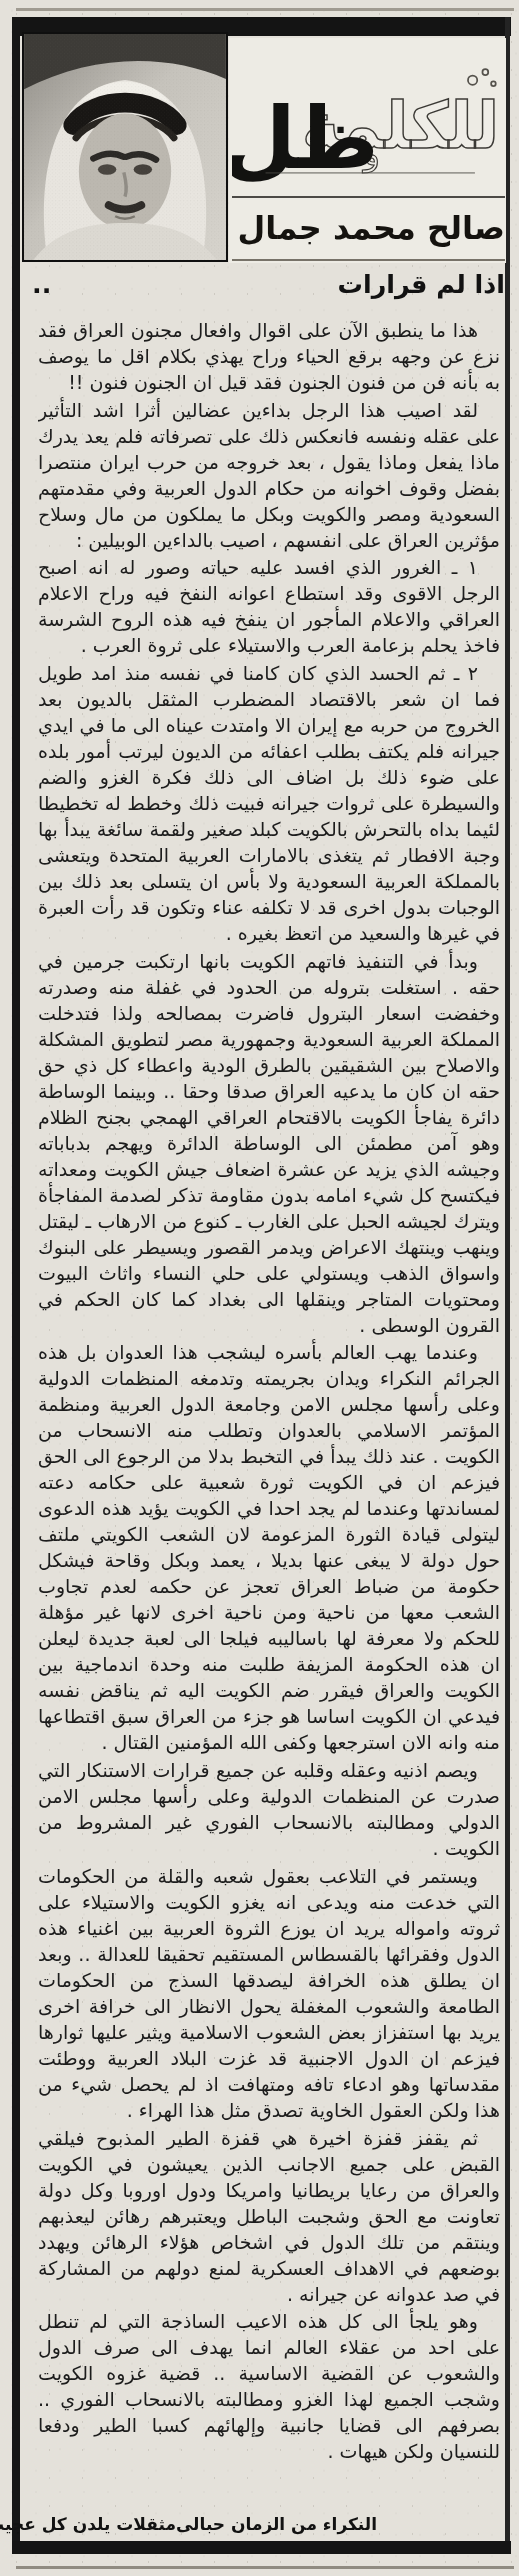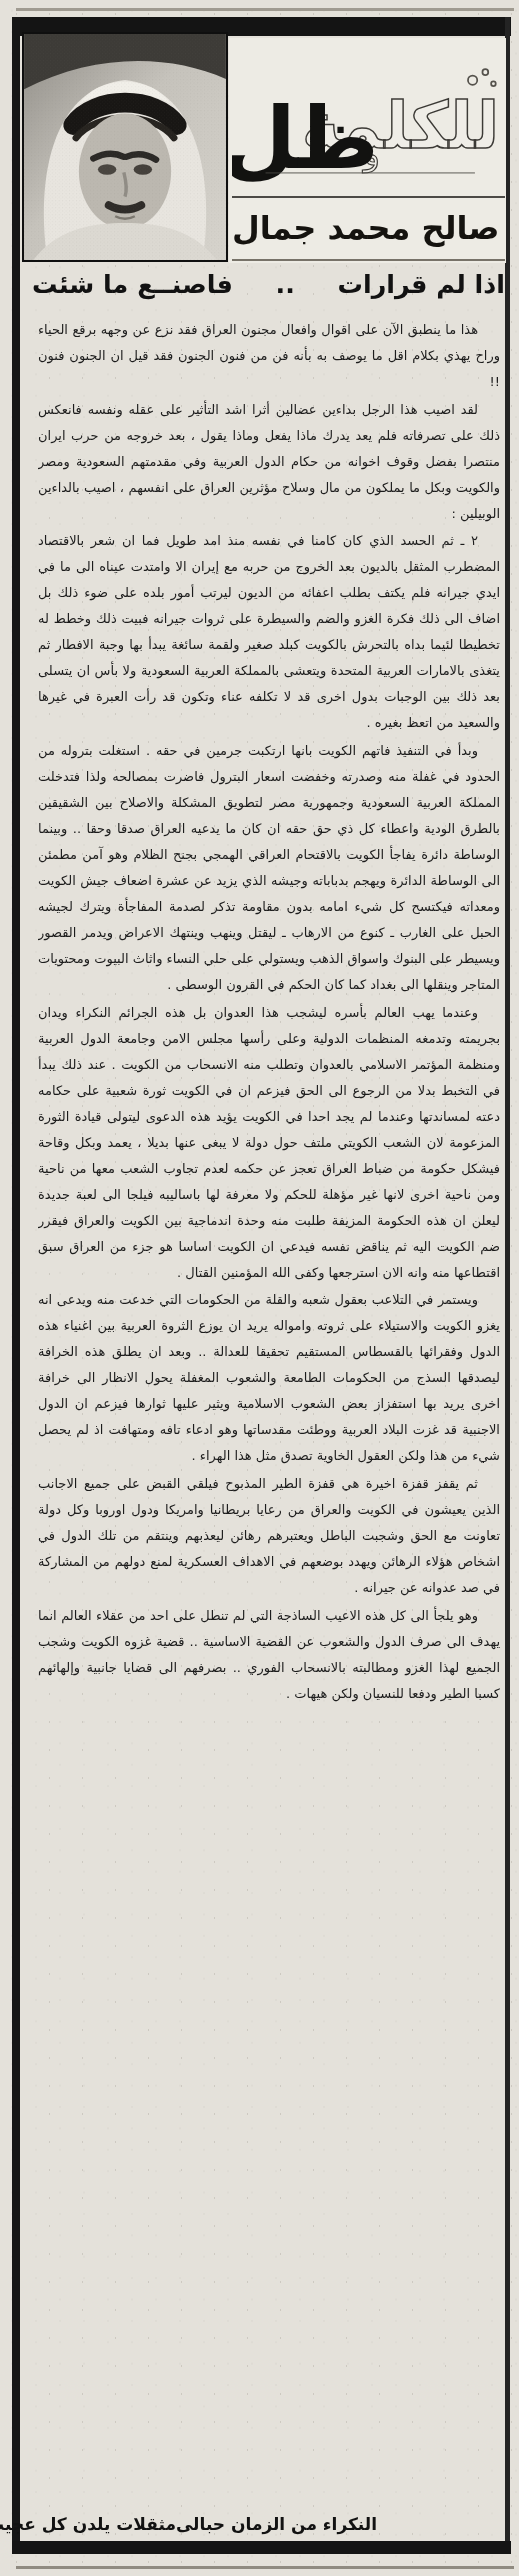--- a/index.html
+++ b/index.html
@@ -22,35 +22,35 @@
 
   .photo-box{left:22px;top:32px;width:202px;height:226px;border:2.3px solid #0f0f0f;background:#c9c6c0;}
   .photo-box svg{display:block;width:100%;height:100%;}
 
   .header-right-panel{left:229px;top:38px;width:277px;height:225px;background:#edebe4;}
   .masthead-box{left:232px;top:57px;width:273px;height:139px;}
   .masthead-box svg{display:block;width:100%;height:100%;}
   .masthead-rule{left:232px;top:196px;width:273px;height:2.3px;background:#4c4a46;}
   .signature{
     left:232px;top:203px;width:273px;height:51px;line-height:51px;
-    font-size:32px;font-weight:bold;text-align:left;direction:rtl;
+    font-size:32px;font-weight:bold;text-align:right;direction:rtl;
     letter-spacing:-0.6px;color:#15130f;
   }
   .sig-rule{left:232px;top:259px;width:273px;height:2.3px;background:#777268;}
 
   .headline{
     left:32px;top:266px;width:473px;height:36px;
     display:flex;justify-content:space-between;align-items:center;direction:rtl;
     font-size:25.4px;font-weight:bold;color:#121212;white-space:nowrap;
   }
 
   .article-body{
     left:38px;top:317px;width:462px;height:2194px;overflow:hidden;
     direction:rtl;text-align:justify;
-    font-size:13px;line-height:26px;color:#1c1c1c;
+    font-size:19px;line-height:26px;color:#1c1c1c;
   }
   .article-body p{margin:0 0 1.7px 0;text-indent:22px;}
 
   .verse{
     left:22px;top:2514px;width:355px;
     display:flex;justify-content:space-between;direction:rtl;
     font-size:17px;font-weight:bold;color:#121212;white-space:nowrap;
   }
 </style>
 </head>
@@ -109,29 +109,30 @@
     </svg>
   </div>
   <div class="abs masthead-rule"></div>
 
   <div class="abs signature">صالح محمد جمال</div>
   <div class="abs sig-rule"></div>
 
   <div class="abs headline">
     <span>اذا لم قرارات</span>
     <span>..</span>
-    <span>فاصنــع ما شئت</span>
   </div>
 
   <div class="abs article-body">
       <p>هذا ما ينطبق الآن على اقوال وافعال مجنون العراق فقد نزع عن وجهه برقع الحياء وراح يهذي بكلام اقل ما يوصف به بأنه فن من فنون الجنون فقد قيل ان الجنون فنون !!</p>
       <p>لقد اصيب هذا الرجل بداءين عضالين أثرا اشد التأثير على عقله ونفسه فانعكس ذلك على تصرفاته فلم يعد يدرك ماذا يفعل وماذا يقول ، بعد خروجه من حرب ايران منتصرا بفضل وقوف اخوانه من حكام الدول العربية وفي مقدمتهم السعودية ومصر والكويت وبكل ما يملكون من مال وسلاح مؤثرين العراق على انفسهم ، اصيب بالداءين الوبيلين :</p>
+      <p>١ ـ الغرور الذي افسد عليه حياته وصور له انه اصبح الرجل الاقوى وقد استطاع اعوانه النفخ فيه وراح الاعلام العراقي والاعلام المأجور ان ينفخ فيه هذه الروح الشرسة فاخذ يحلم بزعامة العرب والاستيلاء على ثروة العرب .</p>
       <p>٢ ـ ثم الحسد الذي كان كامنا في نفسه منذ امد طويل فما ان شعر بالاقتصاد المضطرب المثقل بالديون بعد الخروج من حربه مع إيران الا وامتدت عيناه الى ما في ايدي جيرانه فلم يكتف بطلب اعفائه من الديون ليرتب أمور بلده على ضوء ذلك بل اضاف الى ذلك فكرة الغزو والضم والسيطرة على ثروات جيرانه فبيت ذلك وخطط له تخطيطا لئيما بداه بالتحرش بالكويت كبلد صغير ولقمة سائغة يبدأ بها وجبة الافطار ثم يتغذى بالامارات العربية المتحدة ويتعشى بالمملكة العربية السعودية ولا بأس ان يتسلى بعد ذلك بين الوجبات بدول اخرى قد لا تكلفه عناء وتكون قد رأت العبرة في غيرها والسعيد من اتعظ بغيره .</p>
       <p>وبدأ في التنفيذ فاتهم الكويت بانها ارتكبت جرمين في حقه . استغلت بتروله من الحدود في غفلة منه وصدرته وخفضت اسعار البترول فاضرت بمصالحه ولذا فتدخلت المملكة العربية السعودية وجمهورية مصر لتطويق المشكلة والاصلاح بين الشقيقين بالطرق الودية واعطاء كل ذي حق حقه ان كان ما يدعيه العراق صدقا وحقا .. وبينما الوساطة دائرة يفاجأ الكويت بالاقتحام العراقي الهمجي بجنح الظلام وهو آمن مطمئن الى الوساطة الدائرة ويهجم بدباباته وجيشه الذي يزيد عن عشرة اضعاف جيش الكويت ومعداته فيكتسح كل شيء امامه بدون مقاومة تذكر لصدمة المفاجأة ويترك لجيشه الحبل على الغارب ـ كنوع من الارهاب ـ ليقتل وينهب وينتهك الاعراض ويدمر القصور ويسيطر على البنوك واسواق الذهب ويستولي على حلي النساء واثاث البيوت ومحتويات المتاجر وينقلها الى بغداد كما كان الحكم في القرون الوسطى .</p>
       <p>وعندما يهب العالم بأسره ليشجب هذا العدوان بل هذه الجرائم النكراء ويدان بجريمته وتدمغه المنظمات الدولية وعلى رأسها مجلس الامن وجامعة الدول العربية ومنظمة المؤتمر الاسلامي بالعدوان وتطلب منه الانسحاب من الكويت . عند ذلك يبدأ في التخبط بدلا من الرجوع الى الحق فيزعم ان في الكويت ثورة شعبية على حكامه دعته لمساندتها وعندما لم يجد احدا في الكويت يؤيد هذه الدعوى ليتولى قيادة الثورة المزعومة لان الشعب الكويتي ملتف حول دولة لا يبغى عنها بديلا ، يعمد وبكل وقاحة فيشكل حكومة من ضباط العراق تعجز عن حكمه لعدم تجاوب الشعب معها من ناحية ومن ناحية اخرى لانها غير مؤهلة للحكم ولا معرفة لها باساليبه فيلجا الى لعبة جديدة ليعلن ان هذه الحكومة المزيفة طلبت منه وحدة اندماجية بين الكويت والعراق فيقرر ضم الكويت اليه ثم يناقض نفسه فيدعي ان الكويت اساسا هو جزء من العراق سبق اقتطاعها منه وانه الان استرجعها وكفى الله المؤمنين القتال .</p>
+      <p>ويصم اذنيه وعقله وقلبه عن جميع قرارات الاستنكار التي صدرت عن المنظمات الدولية وعلى رأسها مجلس الامن الدولي ومطالبته بالانسحاب الفوري غير المشروط من الكويت .</p>
       <p>ويستمر في التلاعب بعقول شعبه والقلة من الحكومات التي خدعت منه ويدعى انه يغزو الكويت والاستيلاء على ثروته وامواله يريد ان يوزع الثروة العربية بين اغنياء هذه الدول وفقرائها بالقسطاس المستقيم تحقيقا للعدالة .. وبعد ان يطلق هذه الخرافة ليصدقها السذج من الحكومات الطامعة والشعوب المغفلة يحول الانظار الى خرافة اخرى يريد بها استفزاز بعض الشعوب الاسلامية ويثير عليها ثوارها فيزعم ان الدول الاجنبية قد غزت البلاد العربية ووطئت مقدساتها وهو ادعاء تافه ومتهافت اذ لم يحصل شيء من هذا ولكن العقول الخاوية تصدق مثل هذا الهراء .</p>
       <p>ثم يقفز قفزة اخيرة هي قفزة الطير المذبوح فيلقي القبض على جميع الاجانب الذين يعيشون في الكويت والعراق من رعايا بريطانيا وامريكا ودول اوروبا وكل دولة تعاونت مع الحق وشجبت الباطل ويعتبرهم رهائن ليعذبهم وينتقم من تلك الدول في اشخاص هؤلاء الرهائن ويهدد بوضعهم في الاهداف العسكرية لمنع دولهم من المشاركة في صد عدوانه عن جيرانه .</p>
       <p>وهو يلجأ الى كل هذه الاعيب الساذجة التي لم تنطل على احد من عقلاء العالم انما يهدف الى صرف الدول والشعوب عن القضية الاساسية .. قضية غزوه الكويت وشجب الجميع لهذا الغزو ومطالبته بالانسحاب الفوري .. بصرفهم الى قضايا جانبية وإلهائهم كسبا الطير ودفعا للنسيان ولكن هيهات .</p>
     </div>
 
   <div class="abs verse">
     <span>النكراء من الزمان حبالى</span>
     <span>مثقلات يلدن كل عجيب</span>
   </div>
 

